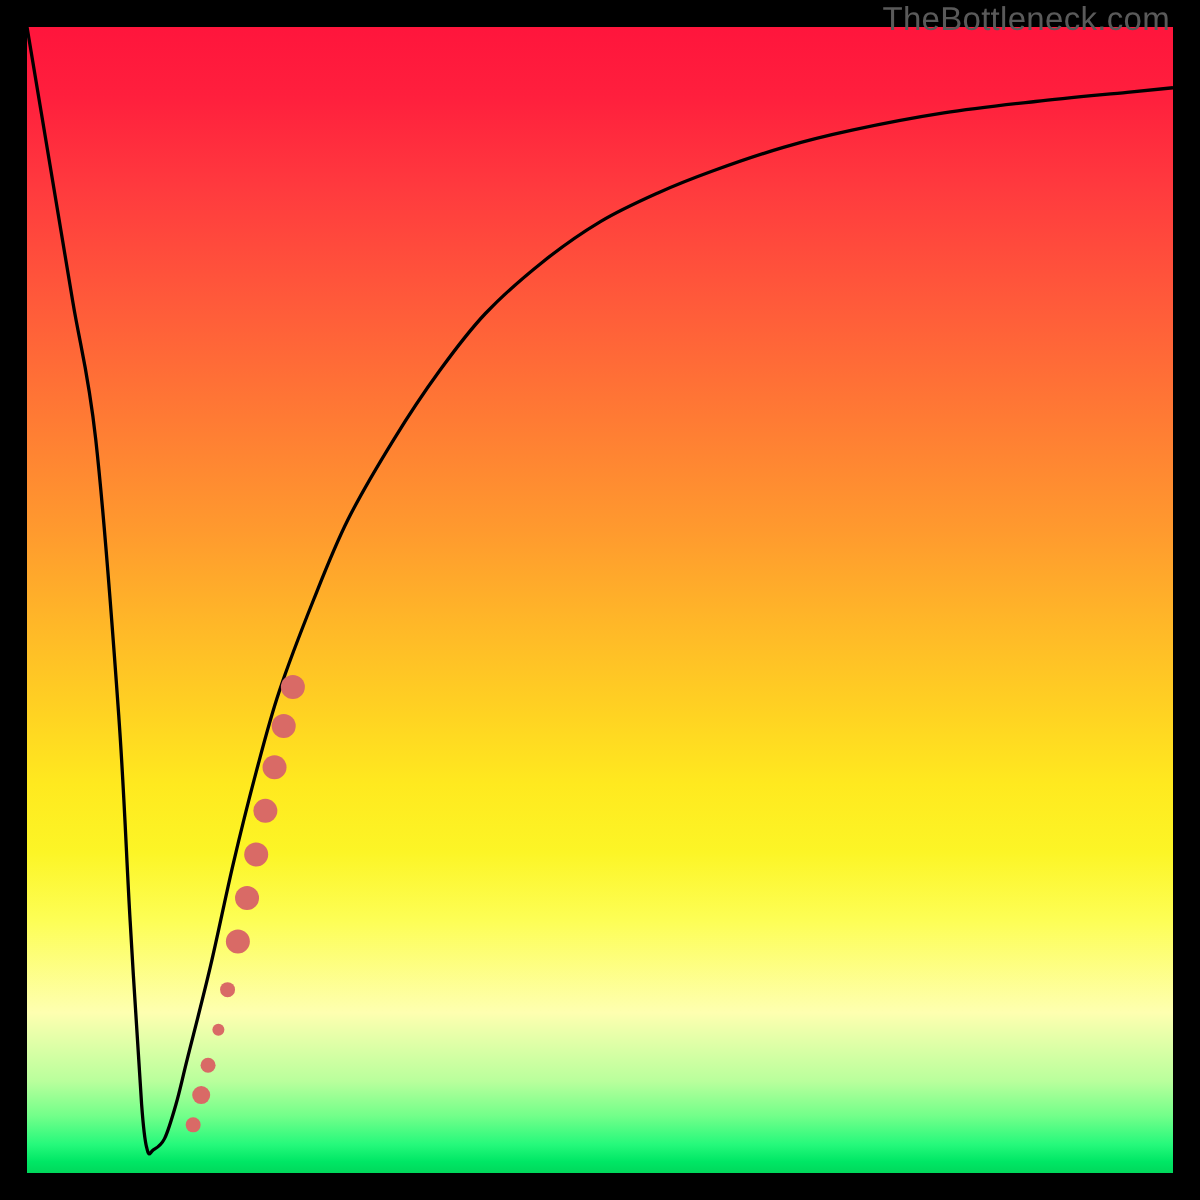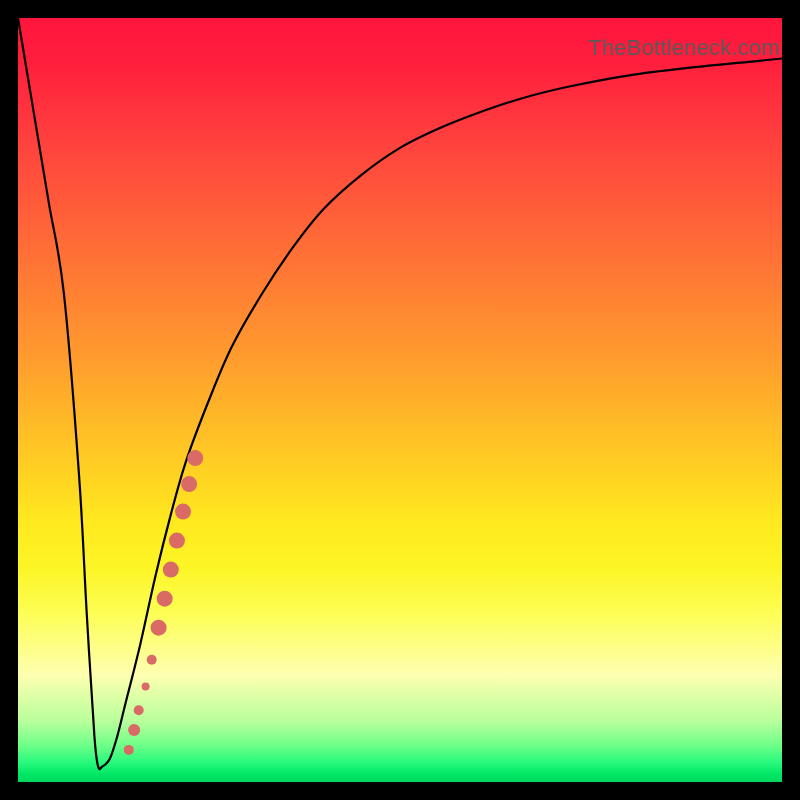--- a/index.html
+++ b/index.html
@@ -48,21 +48,20 @@
   }
   .watermark {
     position: absolute;
     top: 0px;
     right: 20px;
     color: #5a5a5a;
     font-size: 22px;
     font-weight: 500;
     letter-spacing: 0.2px;
     user-select: none;
-    margin-top: 35px;
   }
   svg.curve {
     position: absolute;
     left: 18px;
     top: 18px;
     width: 764px;
     height: 764px;
     overflow: visible;
   }
 </style>

